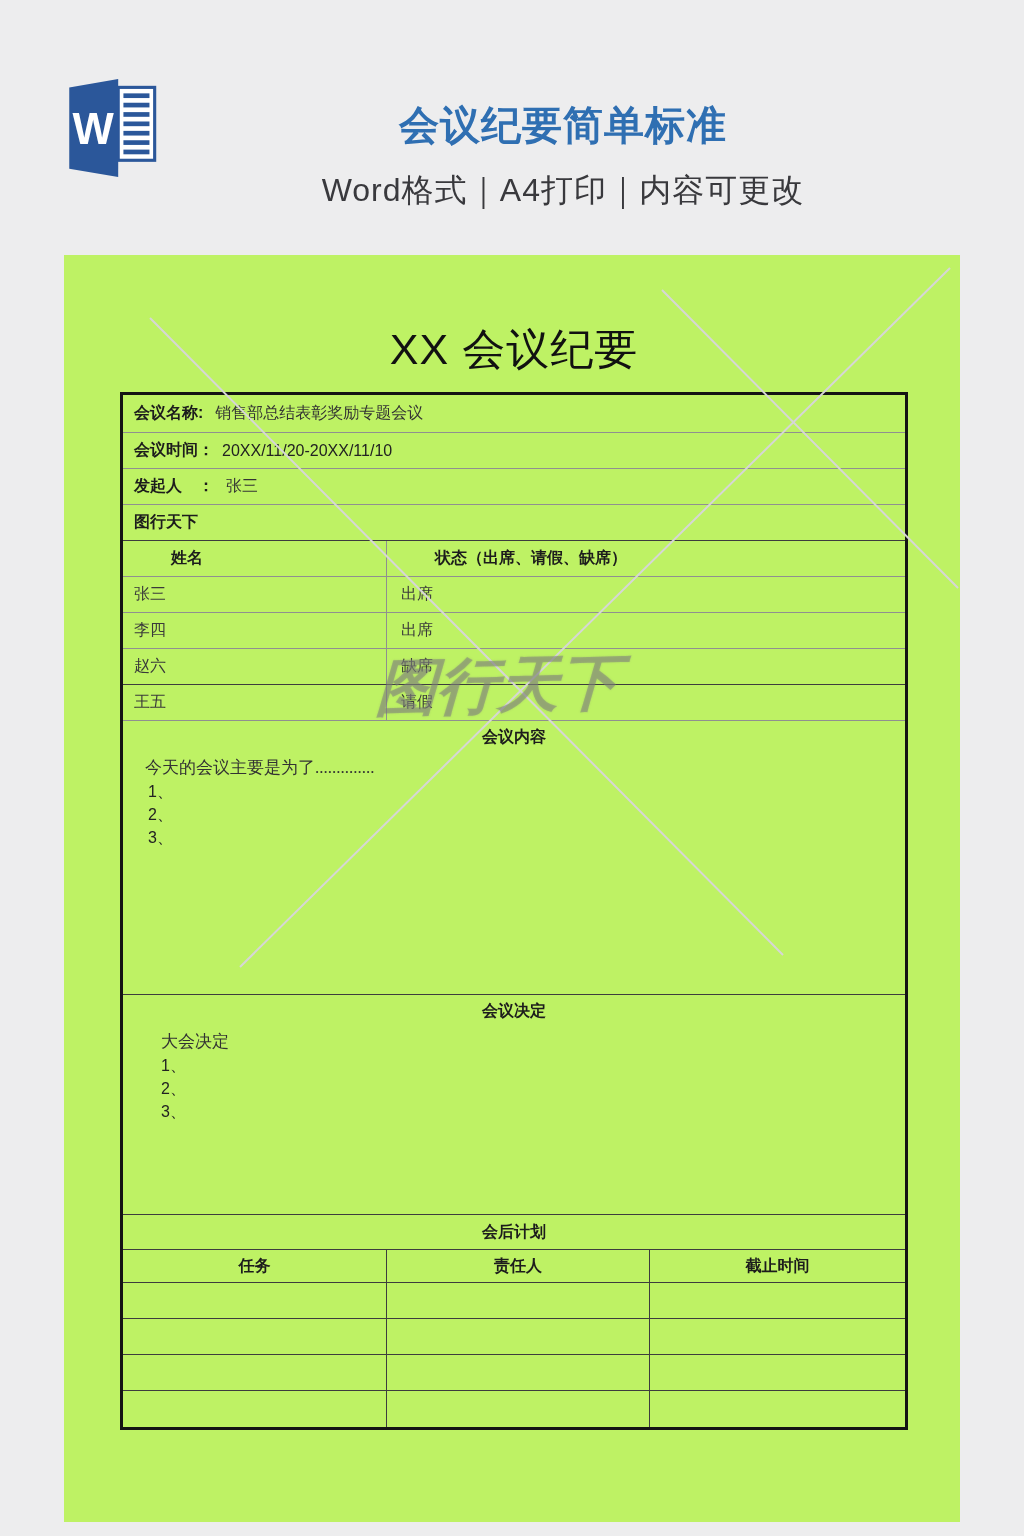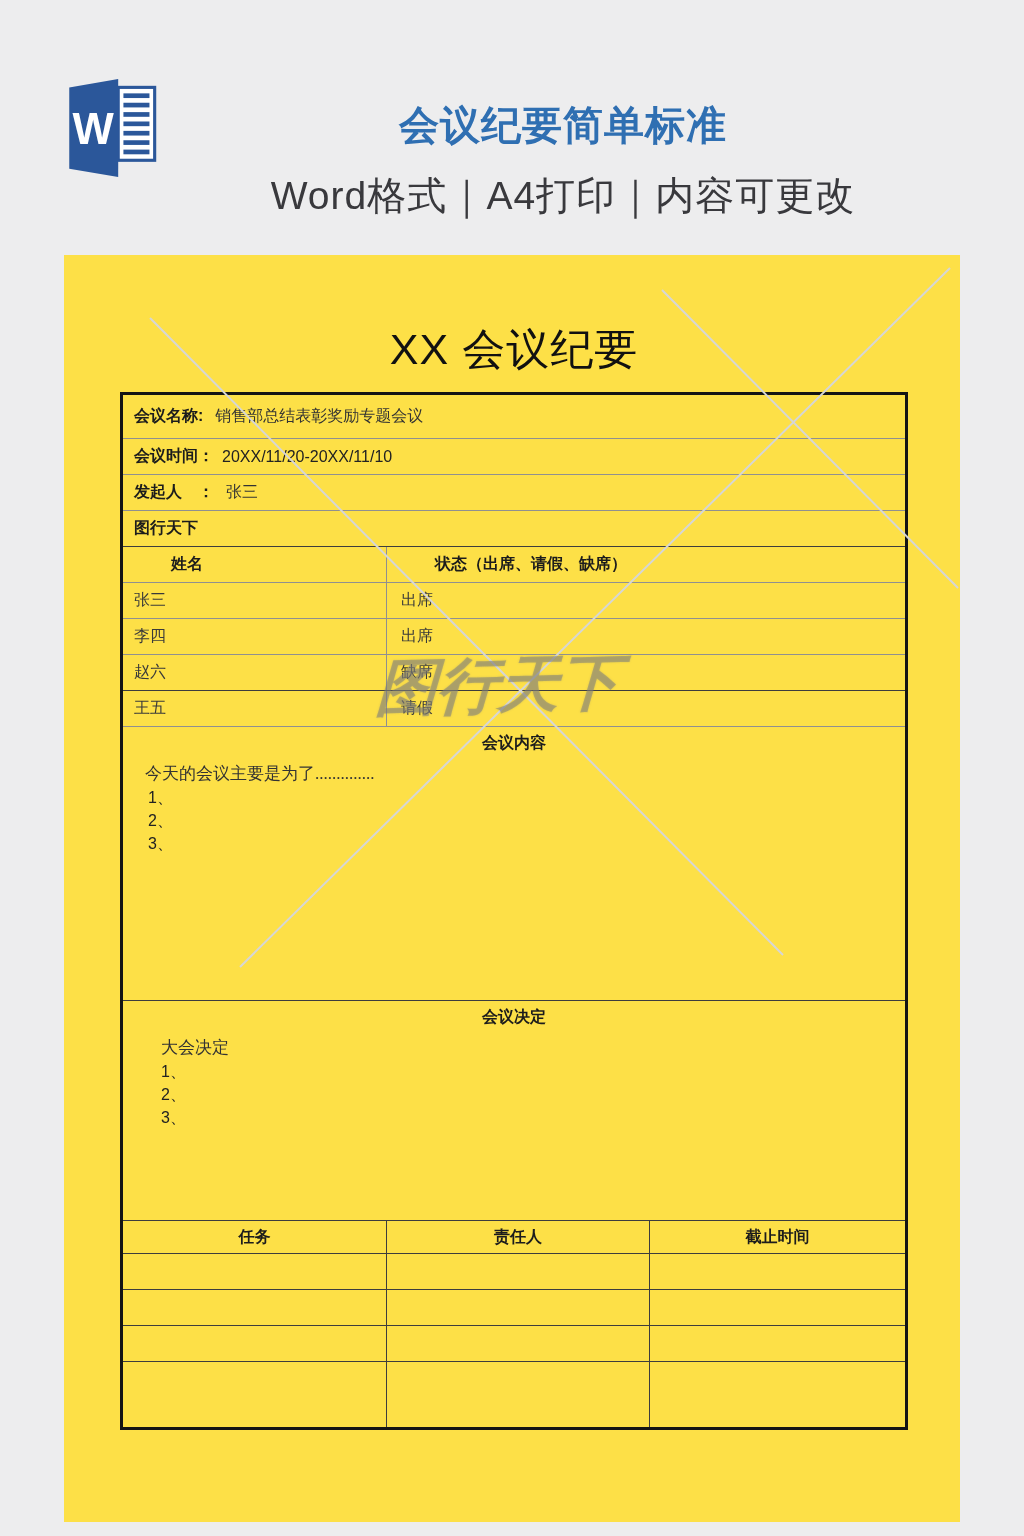--- a/index.html
+++ b/index.html
@@ -16,28 +16,28 @@
   .word-icon { position: absolute; left: 63px; top: 78px; width: 100px; height: 100px; }
   .header-titles {
     position: absolute; left: 563px; top: 98px; transform: translateX(-50%);
     text-align: center; white-space: nowrap;
   }
   .header-title {
     font-size: 40px; font-weight: 700; letter-spacing: 1px;
     color: #2f6fb2;
   }
   .header-subtitle {
-    margin-top: 16px; font-size: 39px; font-weight: 400;
+    margin-top: 16px; font-size: 32px; font-weight: 400;
     color: #39393d; letter-spacing: 1px;
   }
 
   
   .page {
     position: absolute; left: 64px; top: 255px; width: 896px; height: 1267px;
-    background: #fde047;
+    background: #bef264;
   }
 
   
   .wm-lines { position: absolute; left: 0; top: 0; width: 896px; height: 1267px; z-index: 6; pointer-events: none; }
   .wm-text {
     position: absolute; left: 312px; top: 390px; z-index: 6; pointer-events: none;
     font-size: 61px; font-weight: 700; font-style: italic;
     letter-spacing: 0px; color: rgba(122,122,122,0.46);
     transform: rotate(-1.5deg) skewX(-4deg);
     text-shadow: 0 0 2px rgba(130,130,130,0.35);
@@ -54,21 +54,21 @@
     position: absolute; left: 56px; top: 137px; width: 788px; height: 1038px;
     border: 3px solid #141414; background: transparent;
     display: flex; flex-direction: column;
     font-size: 16px; color: #1c1c1c;
   }
 
   .row { flex: none; display: flex; align-items: center; }
   .b-light { border-bottom: 1px solid #909090; }
   .b-dark  { border-bottom: 1px solid #3d3d3d; }
 
-  .row-info { height: 44px; padding-left: 11px; }
+  .row-info { height: 38px; padding-left: 11px; }
   .row-info.h36 { height: 36px; }
   .cell-label { font-weight: 700; white-space: pre; }
   .val-serif { font-family: "Liberation Serif", serif; color: #333; margin-left: 12px; }
   .val-sans  { margin-left: 8px; color: #222; }
 
   .row-section { height: 36px; padding-left: 11px; font-weight: 700; }
 
   .row-phead { height: 36px; padding: 0; font-weight: 700; }
   .row-p { height: 36px; padding: 0; font-family: "Liberation Serif", serif; color: #3a3a3a; }
   .pcol-name { width: 264px; height: 100%; display: flex; align-items: center; padding-left: 11px; border-right: 1px solid #8f8f8f; }
@@ -174,20 +174,23 @@
     <div class="section-block section-decision b-dark">
       <div class="section-title">会议决定</div>
       <div class="section-body">
         <div class="section-intro">大会决定</div>
         <div class="section-item">1、</div>
         <div class="section-item">2、</div>
         <div class="section-item">3、</div>
       </div>
     </div>
 
+    <div class="row row-plantitle b-dark">
+      <span>会后计划</span>
+    </div>
     <div class="row row-planhead b-dark">
       <div class="plan-c1">任务</div>
       <div class="plan-c2">责任人</div>
       <div class="plan-c3">截止时间</div>
     </div>
     <div class="row row-empty b-dark">
       <div class="plan-c1"></div>
       <div class="plan-c2"></div>
       <div class="plan-c3"></div>
     </div>

